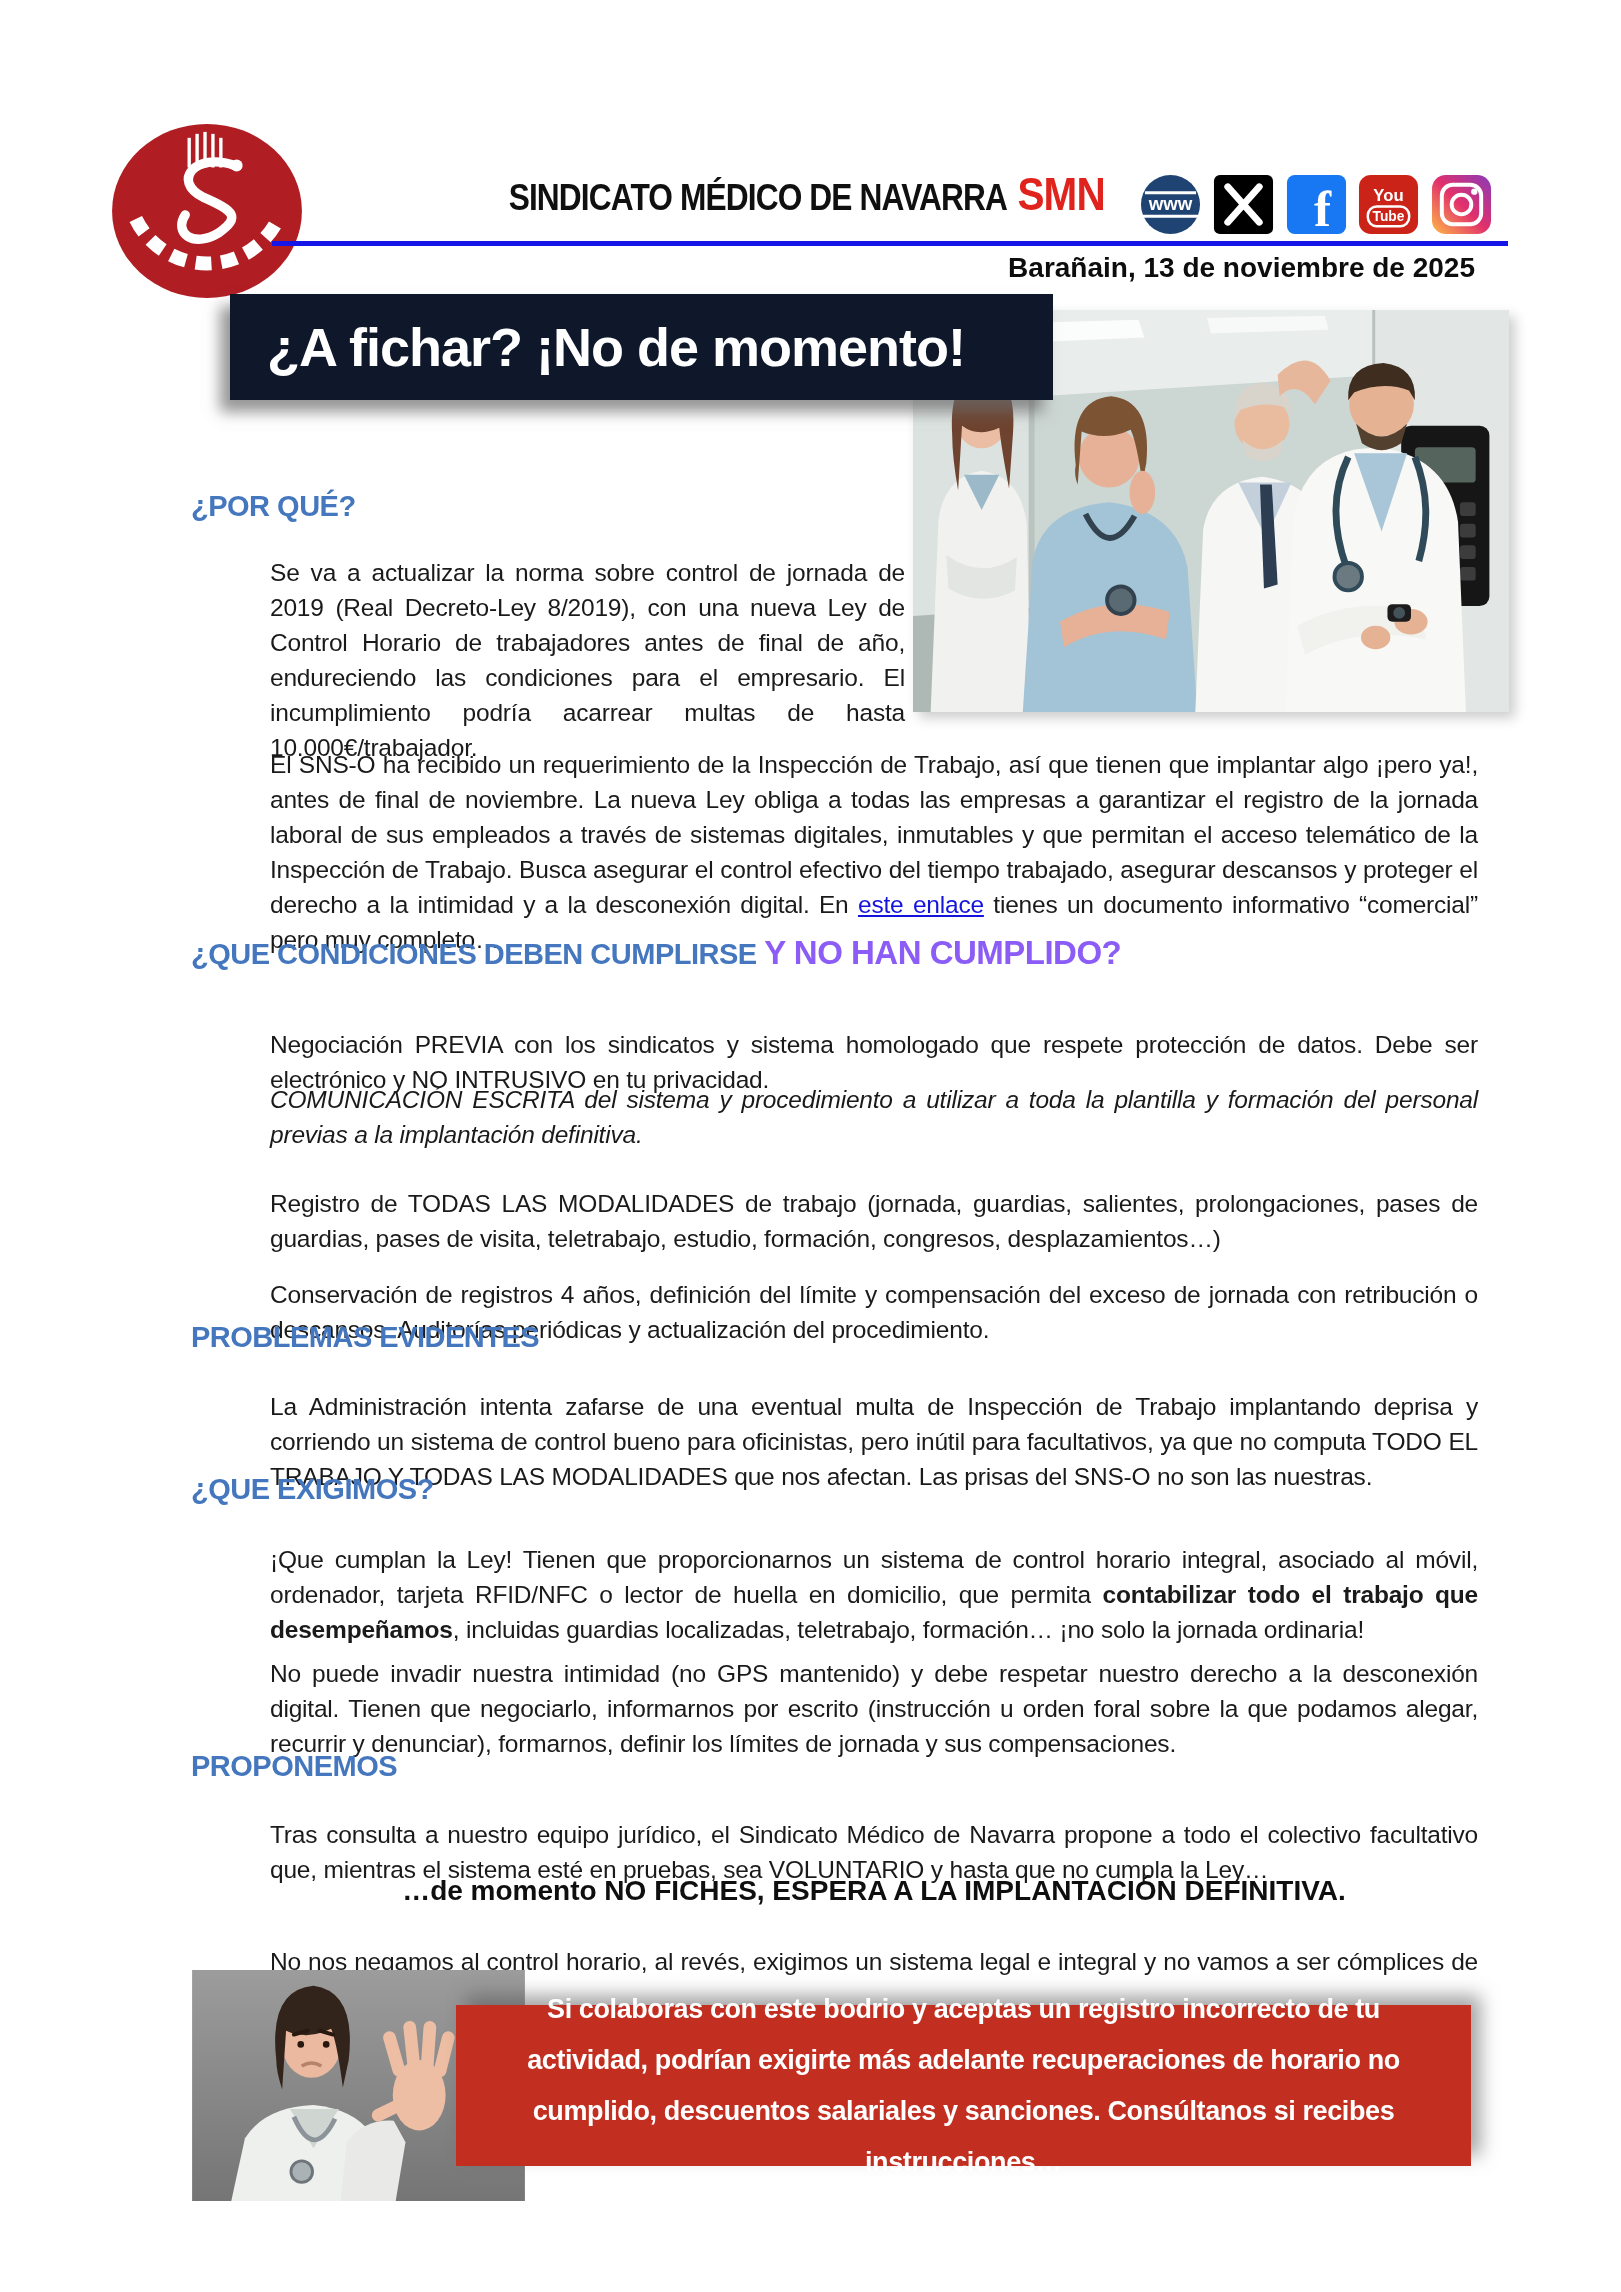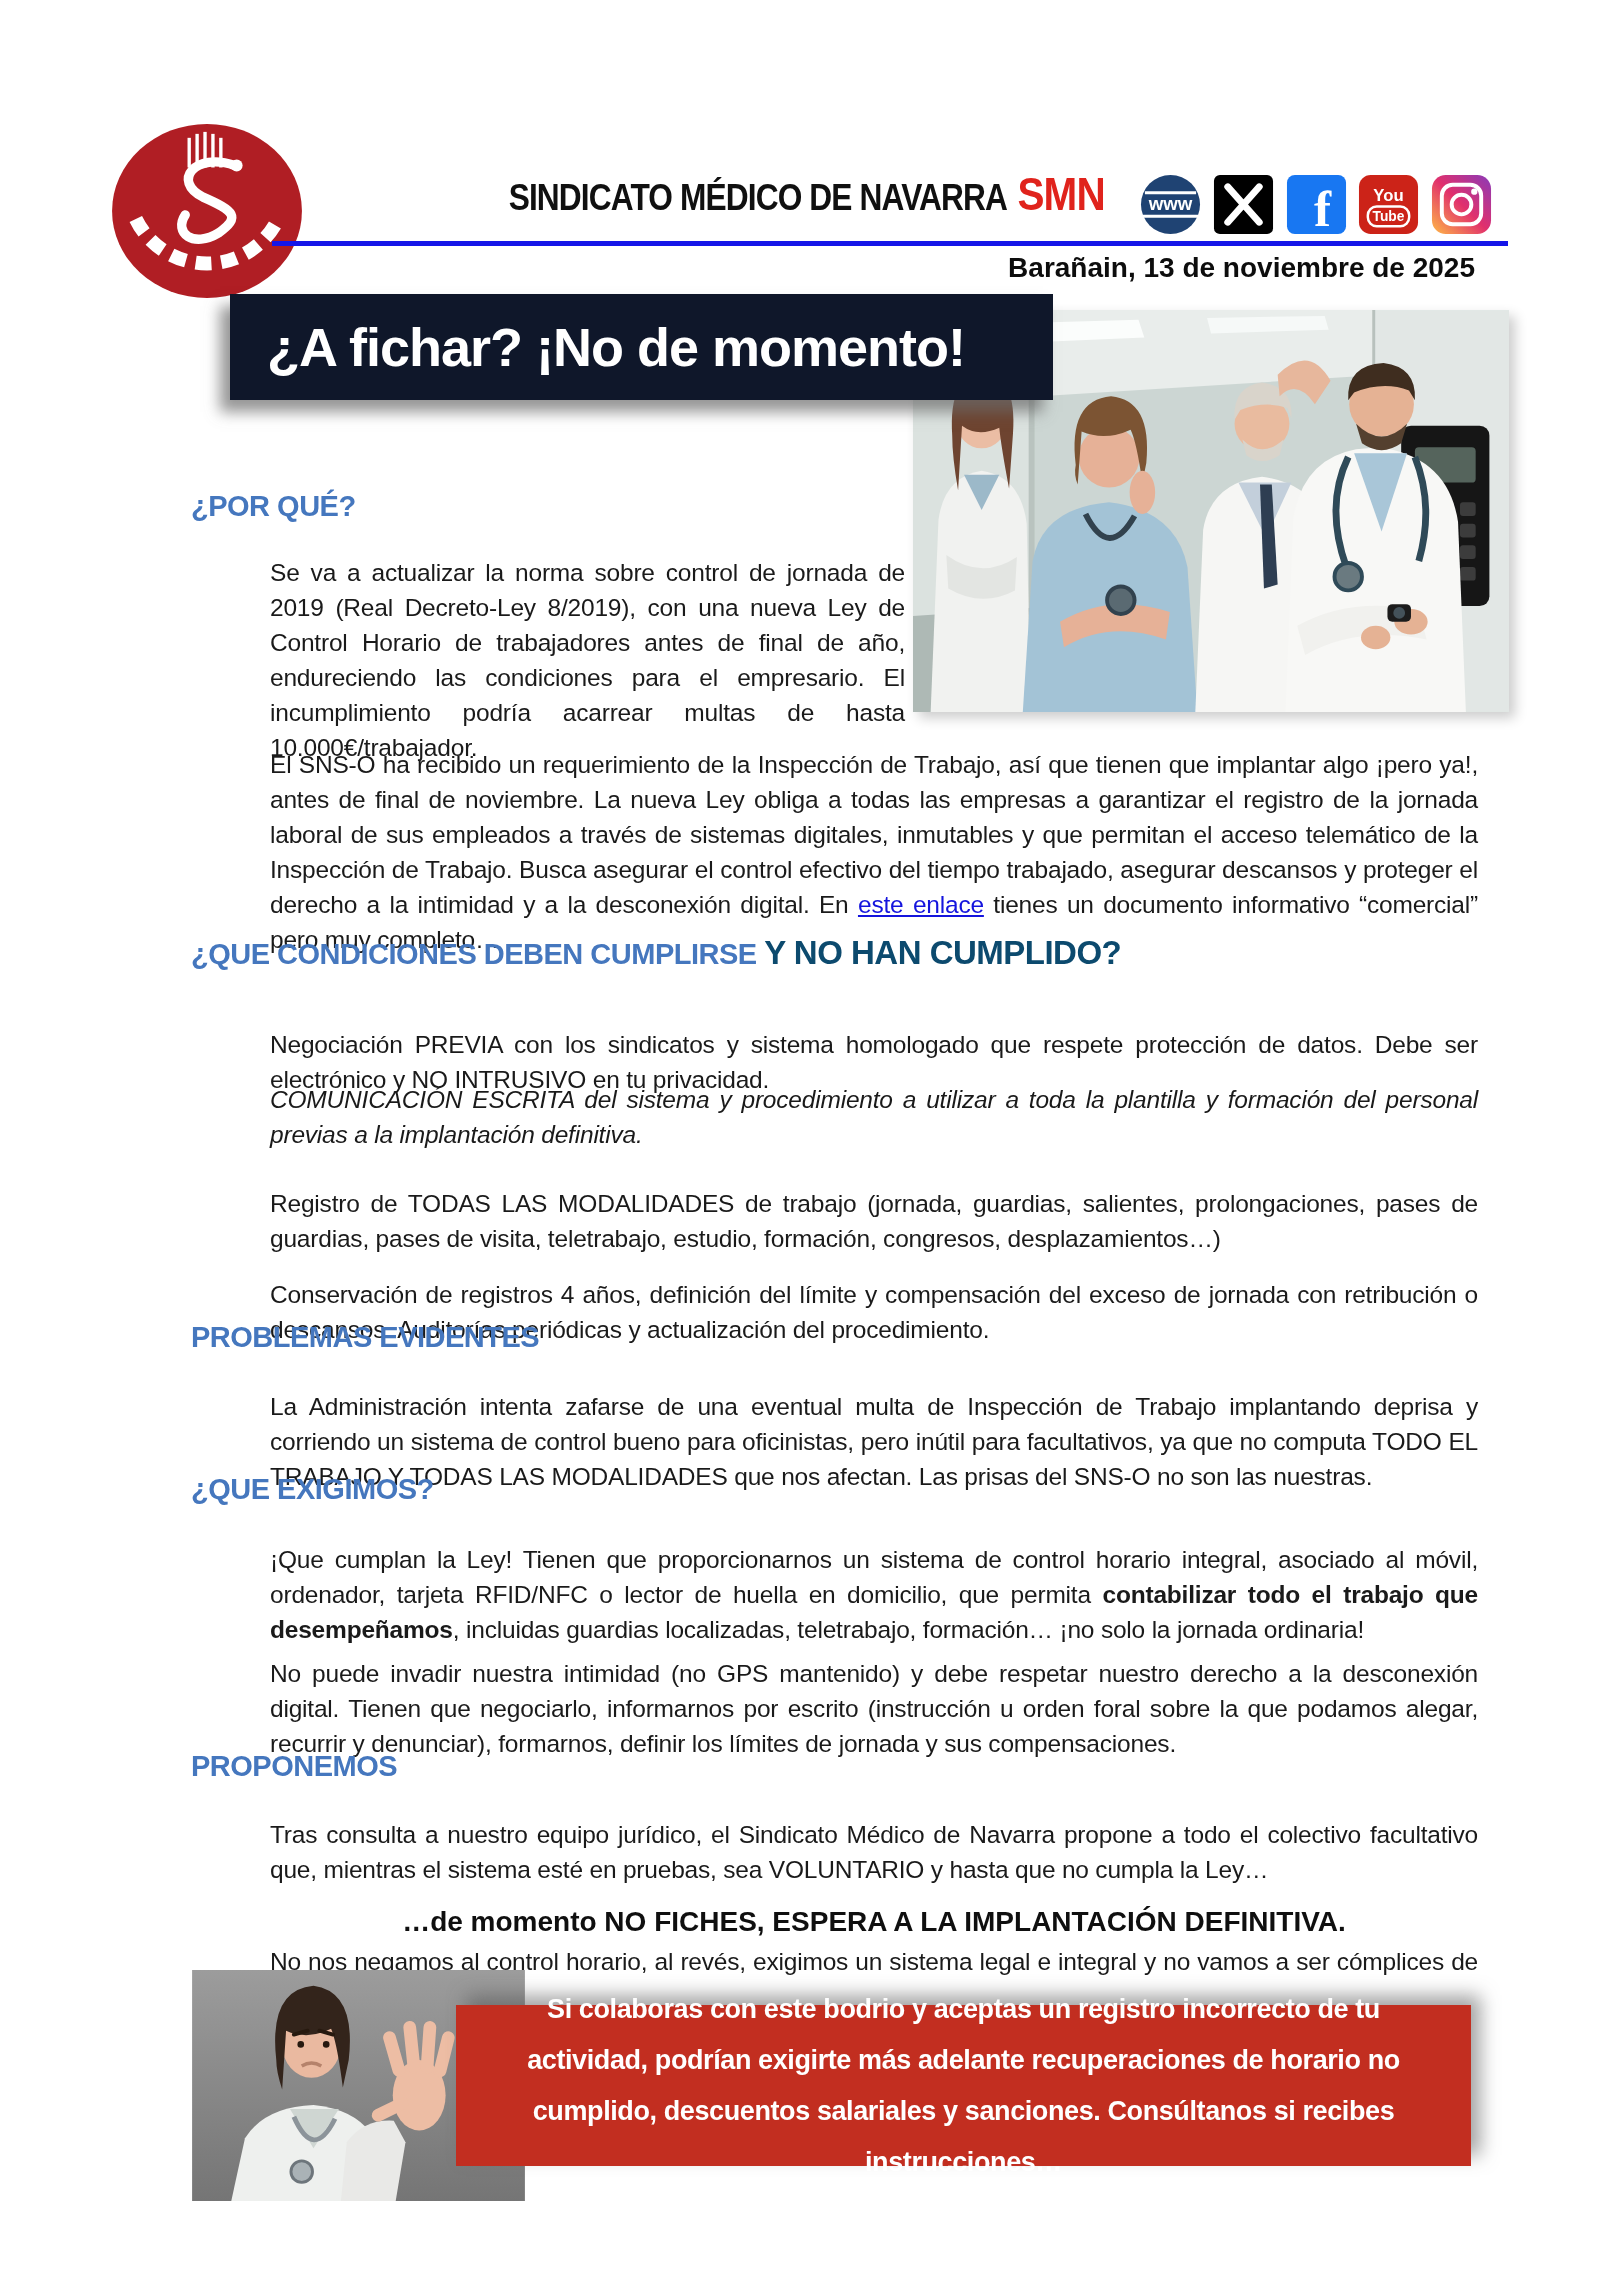--- a/index.html
+++ b/index.html
@@ -24,21 +24,21 @@
   .banner{position:absolute;left:230px;top:294px;width:823px;height:106px;z-index:3;
     background:#0f172a;display:flex;align-items:center;padding-left:37px;box-sizing:border-box;
     box-shadow:-9.8px 11.8px 13.7px rgba(105,105,105,0.7);}
   .banner span{color:#ffffff;font-size:54px;font-weight:600;letter-spacing:-1px;}
   
   .para{position:absolute;left:270px;width:1208px;font-size:24.5px;line-height:35px;
     letter-spacing:-0.2px;text-align:justify;color:#1a1a1a;}
   .para.narrow{width:635px;}
   .para.leftal{text-align:left;}
   .h-blue{position:absolute;left:191px;font-size:29px;font-weight:800;color:#4577be;letter-spacing:-0.5px;}
-  .h-dark{font-size:33px;font-weight:800;color:#0c4a6e;}
+  .h-dark{font-size:33px;font-weight:800;color:#8b5cf6;}
   a.doclink{color:#1414dd;text-decoration:underline;cursor:pointer;}
   .center-bold{position:absolute;left:270px;width:1208px;text-align:center;
     font-size:28px;font-weight:700;color:#0f0f0f;}
   
   .photo-stop{position:absolute;left:192px;top:1970px;width:333px;height:231px;z-index:1;}
   .warnbox{position:absolute;left:456px;top:2005px;width:1015px;height:161px;z-index:2;
     background:#c22e20;display:flex;align-items:center;justify-content:center;
     padding:0 41px;box-sizing:border-box;text-align:center;
     box-shadow:9.8px -9.8px 17.6px rgba(85,85,85,0.55);}
   .warnbox span{color:#ffffff;font-size:27px;line-height:51px;font-weight:600;letter-spacing:-0.4px;}
@@ -204,21 +204,21 @@
 
   <div class="h-blue" style="top:1321px;">PROBLEMAS EVIDENTES</div>
   <p class="para" style="top:1364px;">La Administración intenta zafarse de una eventual multa de Inspección de Trabajo implantando deprisa y corriendo un sistema de control bueno para oficinistas, pero inútil para facultativos, ya que no computa TODO EL TRABAJO Y TODAS LAS MODALIDADES que nos afectan. Las prisas del SNS-O no son las nuestras.</p>
 
   <div class="h-blue" style="top:1473px;">¿QUE EXIGIMOS?</div>
   <p class="para" style="top:1631px;">No puede invadir nuestra intimidad (no GPS mantenido) y debe respetar nuestro derecho a la desconexión digital. Tienen que negociarlo, informarnos por escrito (instrucción u orden foral sobre la que podamos alegar, recurrir y denunciar), formarnos, definir los límites de jornada y sus compensaciones.</p>
   <p class="para" style="top:1517px;"><span>¡Que cumplan la Ley! Tienen que proporcionarnos un sistema de control horario integral, asociado al móvil, ordenador, tarjeta RFID/NFC o lector de huella en domicilio, que permita </span><b>contabilizar todo el trabajo que desempeñamos</b><span>, incluidas guardias localizadas, teletrabajo, formación… ¡no solo la jornada ordinaria!</span></p>
 
   <div class="h-blue" style="top:1750px;">PROPONEMOS</div>
   <p class="para" style="top:1792px;">Tras consulta a nuestro equipo jurídico, el Sindicato Médico de Navarra propone a todo el colectivo facultativo que, mientras el sistema esté en pruebas, sea VOLUNTARIO y hasta que no cumpla la Ley…</p>
-  <div class="center-bold" style="top:1875px;margin-top:31px;">…de momento NO FICHES, ESPERA A LA IMPLANTACIÓN DEFINITIVA.</div>
+  <div class="center-bold" style="top:1875px;">…de momento NO FICHES, ESPERA A LA IMPLANTACIÓN DEFINITIVA.</div>
   <p class="para" style="top:1919px;">No nos negamos al control horario, al revés, exigimos un sistema legal e integral y no vamos a ser cómplices de la chapuza del SNS-O.</p>
 
   <div class="photo-stop">
     <svg viewBox="0 0 340 236" width="333" height="231">
       <defs>
         <linearGradient id="graybg" x1="0" y1="0" x2="0" y2="1">
           <stop offset="0" stop-color="#9c9c9c"></stop>
             <stop offset="1" stop-color="#757575"></stop>
         </linearGradient>
       </defs>

